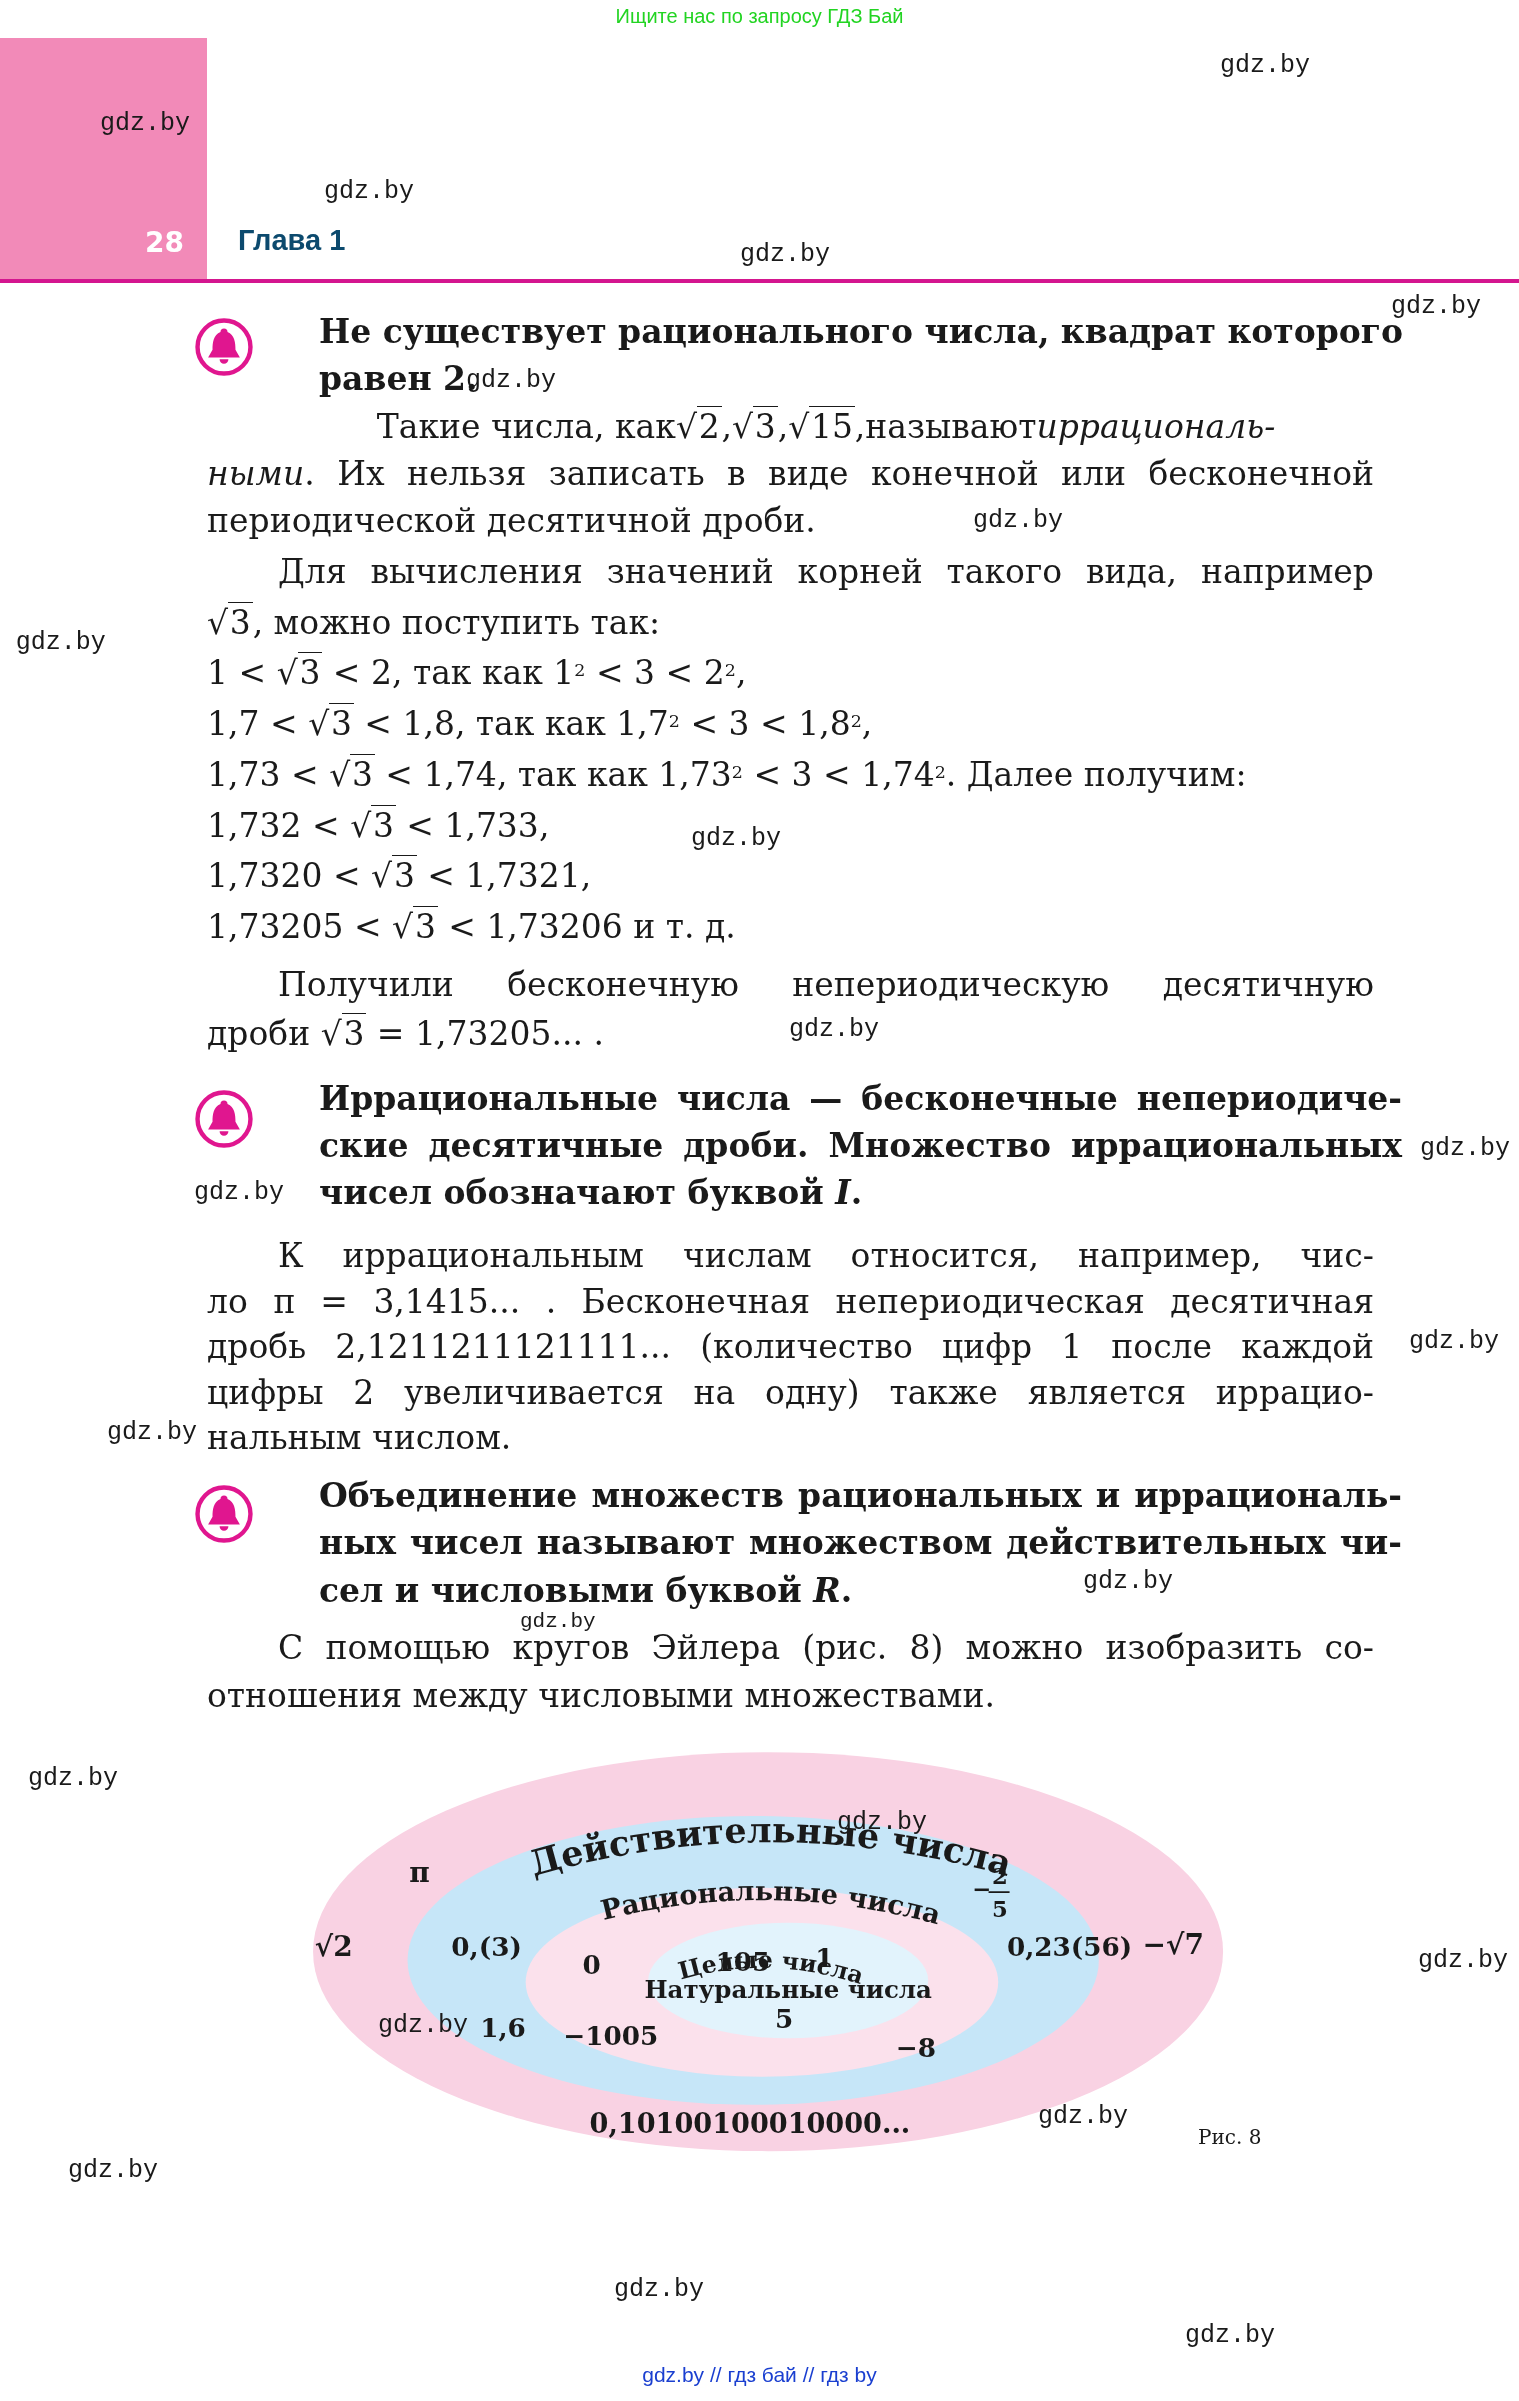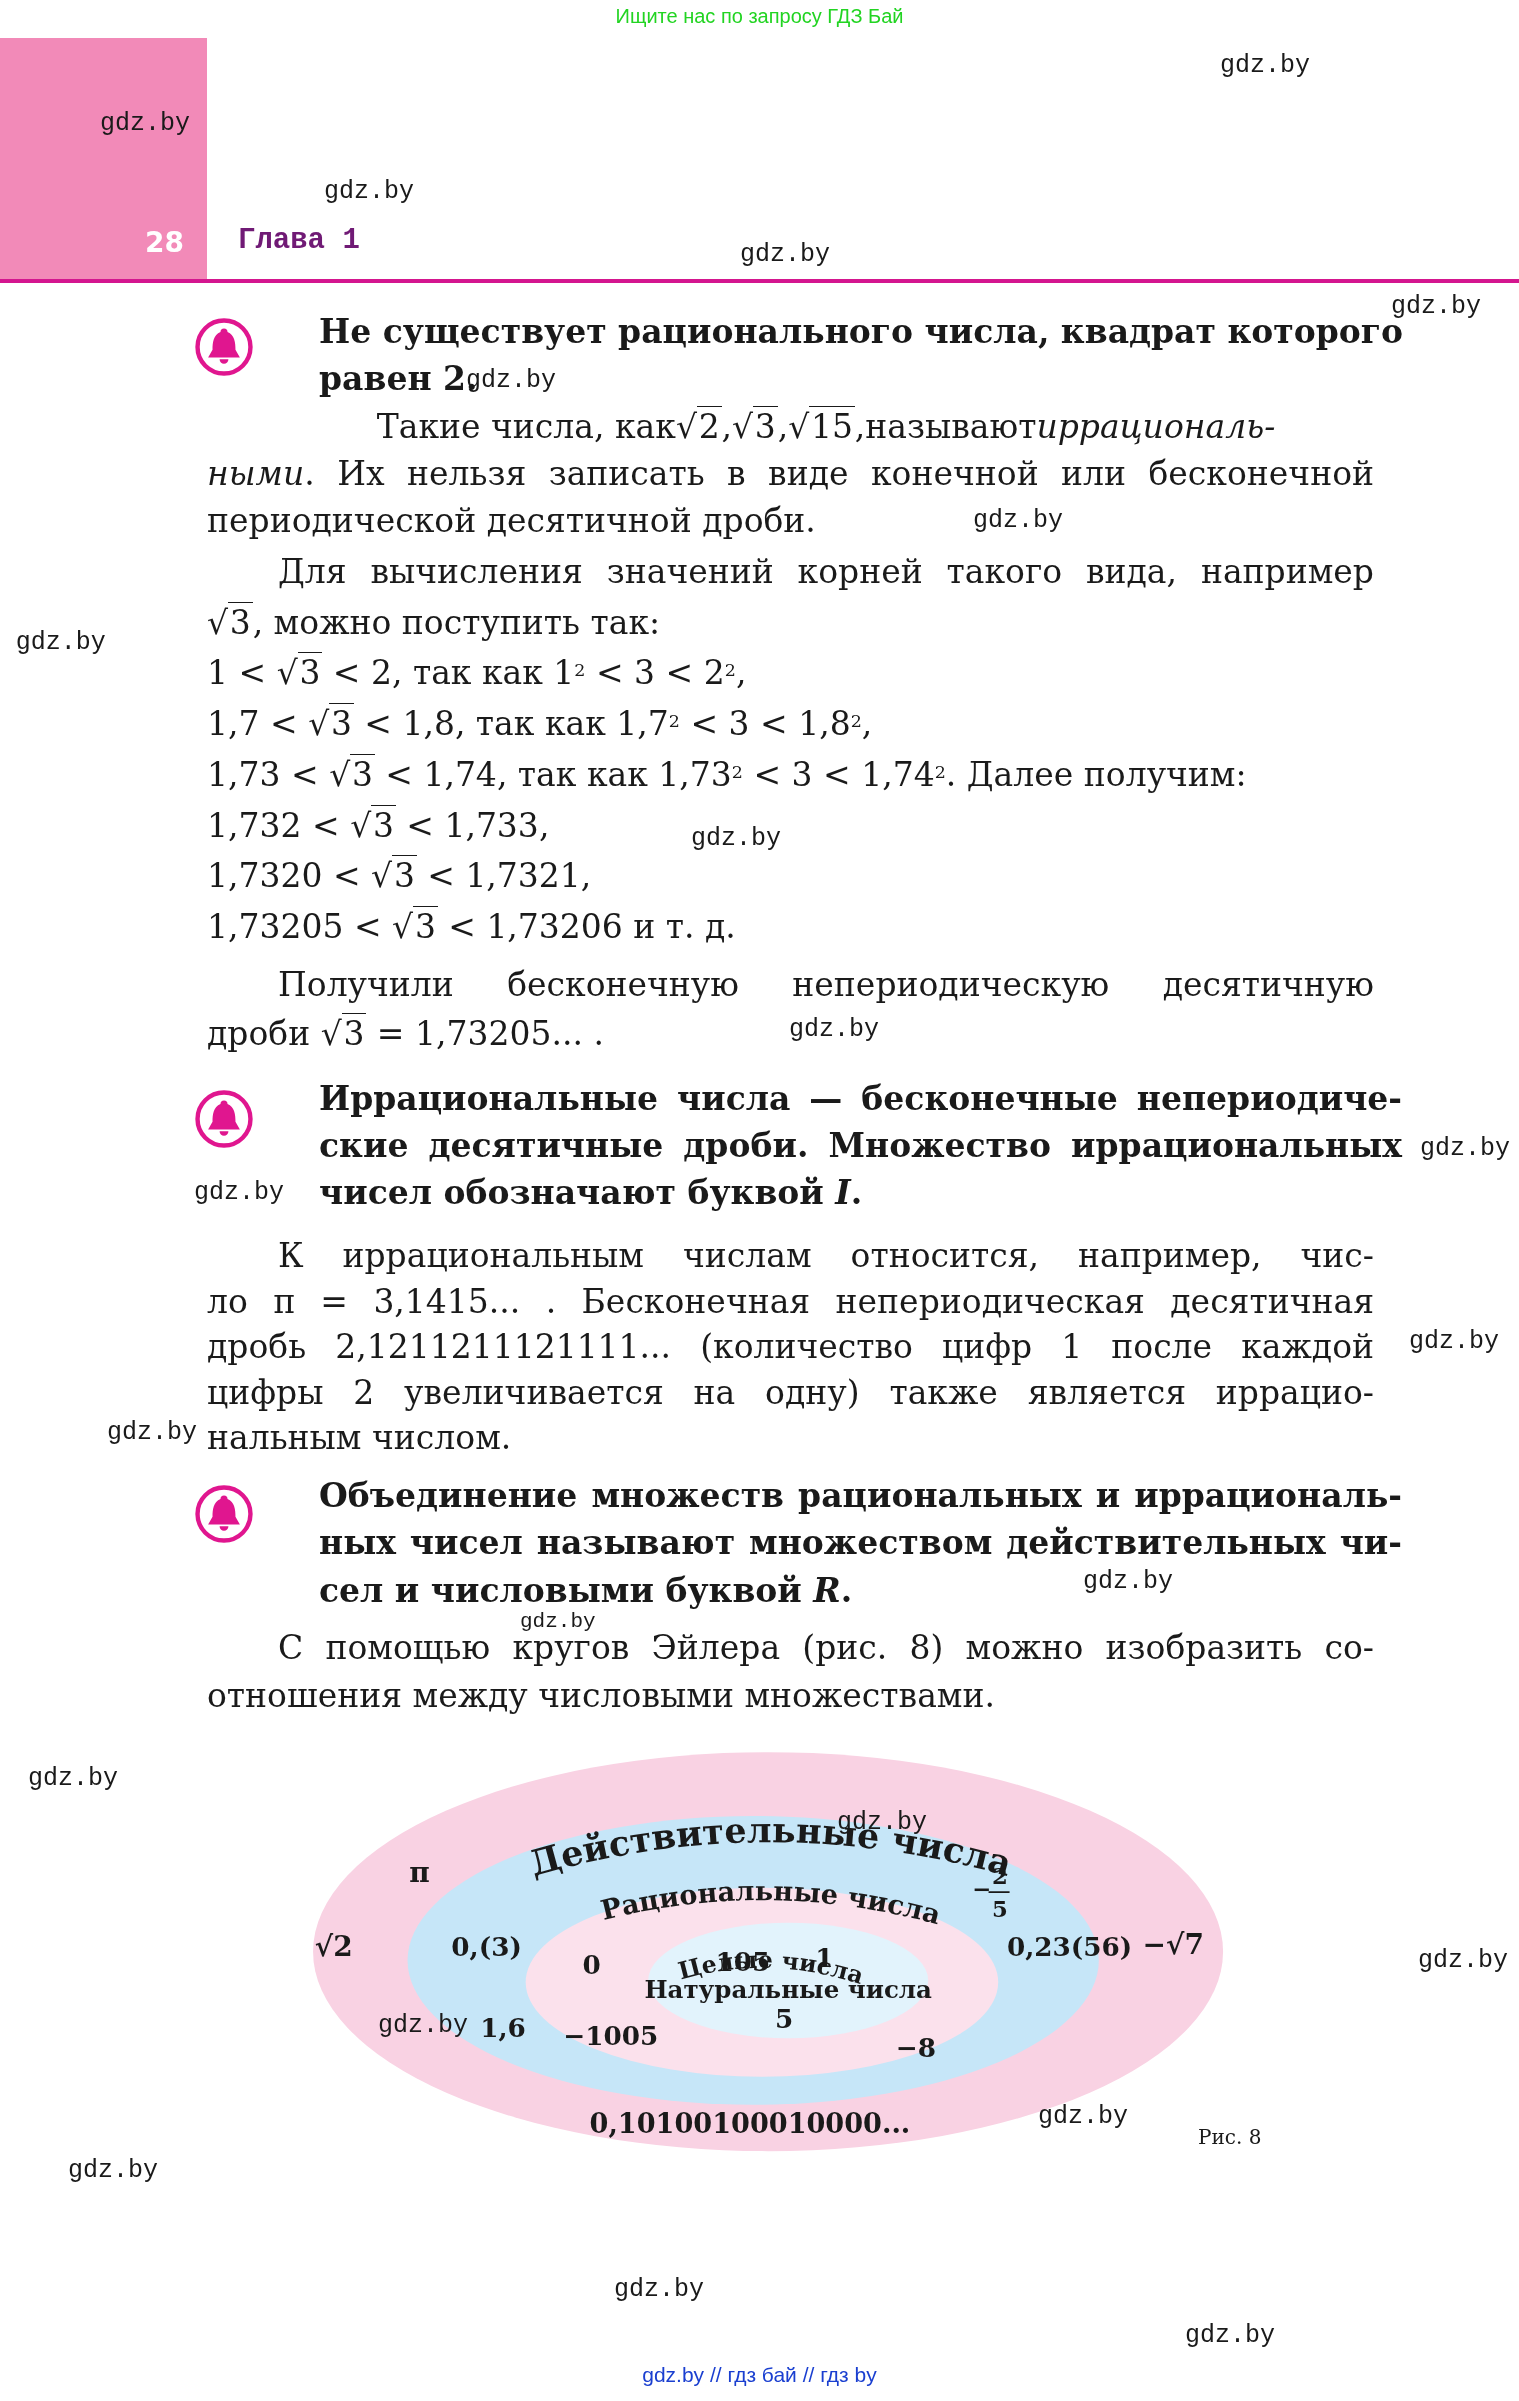--- a/index.html
+++ b/index.html
@@ -3,21 +3,21 @@
 <meta charset="utf-8">
 <style>
   html, body { margin:0; padding:0; background:#ffffff; }
   body { width:1519px; height:2401px; position:relative; overflow:hidden;
          font-family:"DejaVu Serif", "Liberation Serif", serif; color:#1a1a1a; }
   .abs { position:absolute; }
   .top-banner { left:0; top:5.3px; width:1519px; text-align:center; font-family:"Liberation Sans", sans-serif;
                 font-size:20px; color:#22d422; }
   .pink-block { left:0; top:38px; width:207px; height:244px; background:#f28ab8; }
   .page-num { left:145px; top:226px; font-family:"DejaVu Sans", sans-serif; font-weight:bold; font-size:28px; color:#ffffff; }
-  .chapter { left:238px; top:224px; font-family:Liberation Mono, monospace; font-weight:bold; font-size:29px; color:#701a75; }
+  .chapter { left:238px; top:224px; font-family:Liberation Sans, sans-serif; font-weight:bold; font-size:29px; color:#0c4a6e; }
   .rule { left:0; top:279px; width:1519px; height:4.4px; background:#d4168f; }
   .wm { font-family:Liberation Mono, monospace; font-size:25px; color:#1a1a1a; white-space:nowrap; }
   .line { left:207px; width:1167px; font-size:33px; line-height:47px; white-space:nowrap; }
   .bold { font-weight:bold;margin-left:28px; }
   .just { text-align:justify; text-align-last:justify; }
   .bell { width:60px; height:60px; }
   .math { font-family:"DejaVu Serif", serif; }
   .sqrt { display:inline-block; }
   .sqrt .rad { font-size:33px; }
   .sqrt .arg { border-top:1.8px solid #1a1a1a; padding:0 1.8px; }

